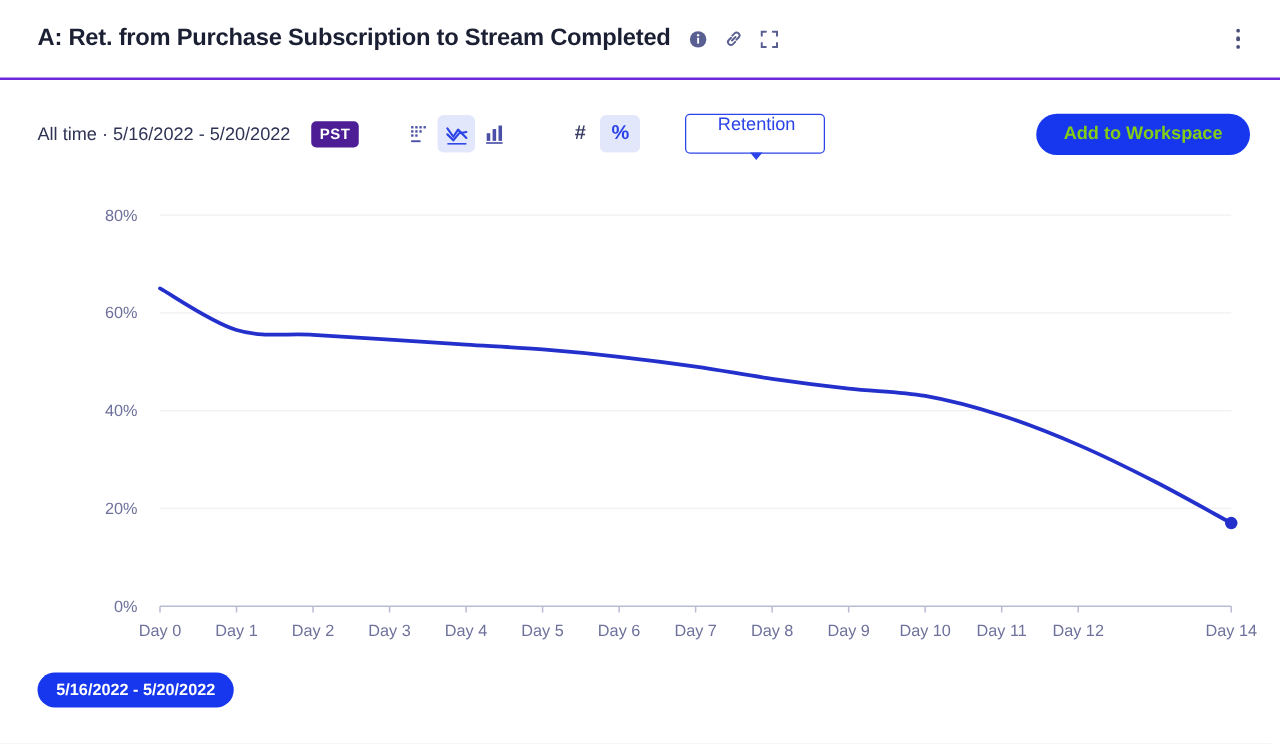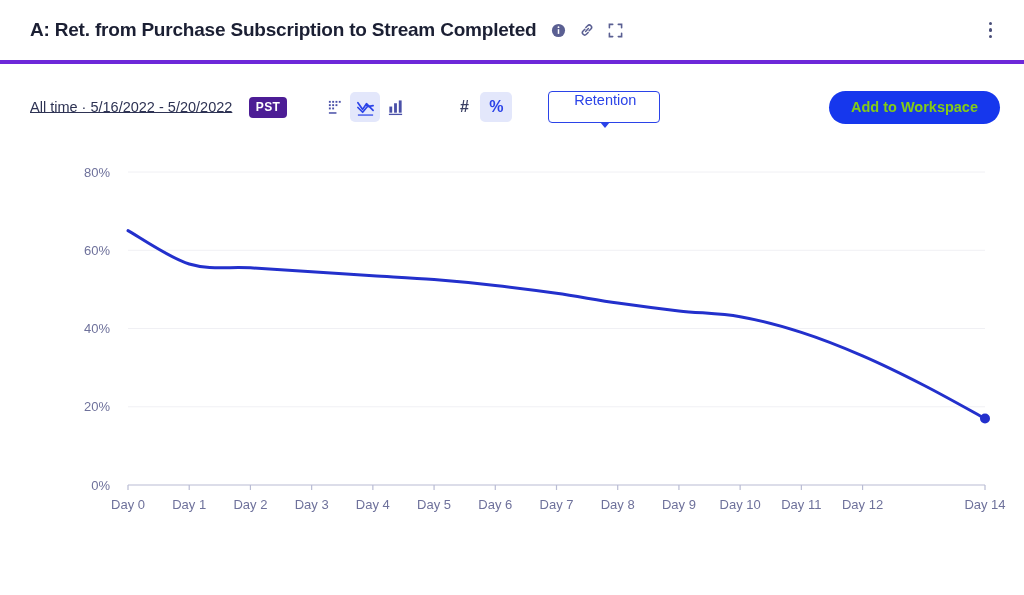--- a/index.html
+++ b/index.html
@@ -19,21 +19,21 @@
     overflow: hidden;
   }
 
   
   .header {
     position: absolute;
     left: 0; top: 0;
     width: 1024px;
     height: 64px;
     box-sizing: border-box;
-    border-bottom: 4px solid #6d28d9;
+    border-bottom: 2px solid #6d28d9;
     display: flex;
     align-items: center;
     padding: 0 24px 0 30px;
   }
   .title {
     font-size: 19px;
     font-weight: bold;
     color: #1b1f33;
     letter-spacing: -0.2px;
     white-space: nowrap;
@@ -76,21 +76,20 @@
     height: 86px;
     display: flex;
     align-items: center;
     padding: 0 24px 0 30px;
     box-sizing: border-box;
   }
   .daterange {
     font-size: 14.5px;
     color: #2e3354;
     white-space: nowrap;
-    text-decoration: underline;
   }
   .tz-badge {
     margin-left: 12px;
     background: #4c1d95;
     color: #ffffff;
     font-size: 12px;
     font-weight: bold;
     letter-spacing: 0.4px;
     padding: 3px 7px 4px;
     border-radius: 4px;
@@ -343,14 +342,15 @@
           <text class="tick-label x-tick" x="862.5714285714286" y="359">Day 12</text>
           <text class="tick-label x-tick" x="985" y="359">Day 14</text>
         </g>
       <g id="series">
           <path d="M 128 80.6875 C 138.20238095238096 86.23020833333334, 168.80952380952382 107.74895833333332, 189.21428571428572 113.94375 C 209.61904761904762 120.13854166666667, 230.02380952380952 116.55208333333336, 250.42857142857142 117.85625000000002 C 270.8333333333333 119.16041666666668, 291.2380952380952 120.46458333333332, 311.6428571428571 121.76874999999998 C 332.04761904761904 123.07291666666664, 352.4523809523809 124.37708333333333, 372.85714285714283 125.68125 C 393.26190476190476 126.98541666666668, 413.66666666666663 127.96354166666667, 434.07142857142856 129.59375 C 454.4761904761905 131.22395833333334, 474.88095238095235 133.18020833333333, 495.2857142857143 135.4625 C 515.6904761904761 137.74479166666669, 536.0952380952381 140.353125, 556.5 143.2875 C 576.9047619047619 146.22187499999998, 597.3095238095237 150.134375, 617.7142857142857 153.06875 C 638.1190476190476 156.00312499999998, 658.5238095238095 158.6114583333333, 678.9285714285714 160.89374999999998 C 699.3333333333334 163.17604166666666, 719.7380952380952 163.1760416666667, 740.1428571428571 166.76250000000002 C 760.547619047619 170.34895833333334, 780.952380952381 175.89166666666665, 801.3571428571429 182.4125 C 821.7619047619048 188.93333333333334, 842.1666666666666 197.08437500000002, 862.5714285714286 205.88750000000002 C 882.9761904761905 214.690625, 903.3809523809524 224.79791666666665, 923.7857142857143 235.23125 C 944.1904761904763 245.66458333333333, 974.797619047619 262.9447916666667, 985 268.4875" fill="none" stroke="#2330cc" stroke-width="3" stroke-linecap="round" stroke-linejoin="round"></path>
           <circle cx="985" cy="268.4875" r="5" fill="#2330cc"></circle>
         </g>
     </svg>
   </div>
 
+  <div class="legend-pill">5/16/2022 - 5/20/2022</div>
 
 </div>
 
 </body></html>

